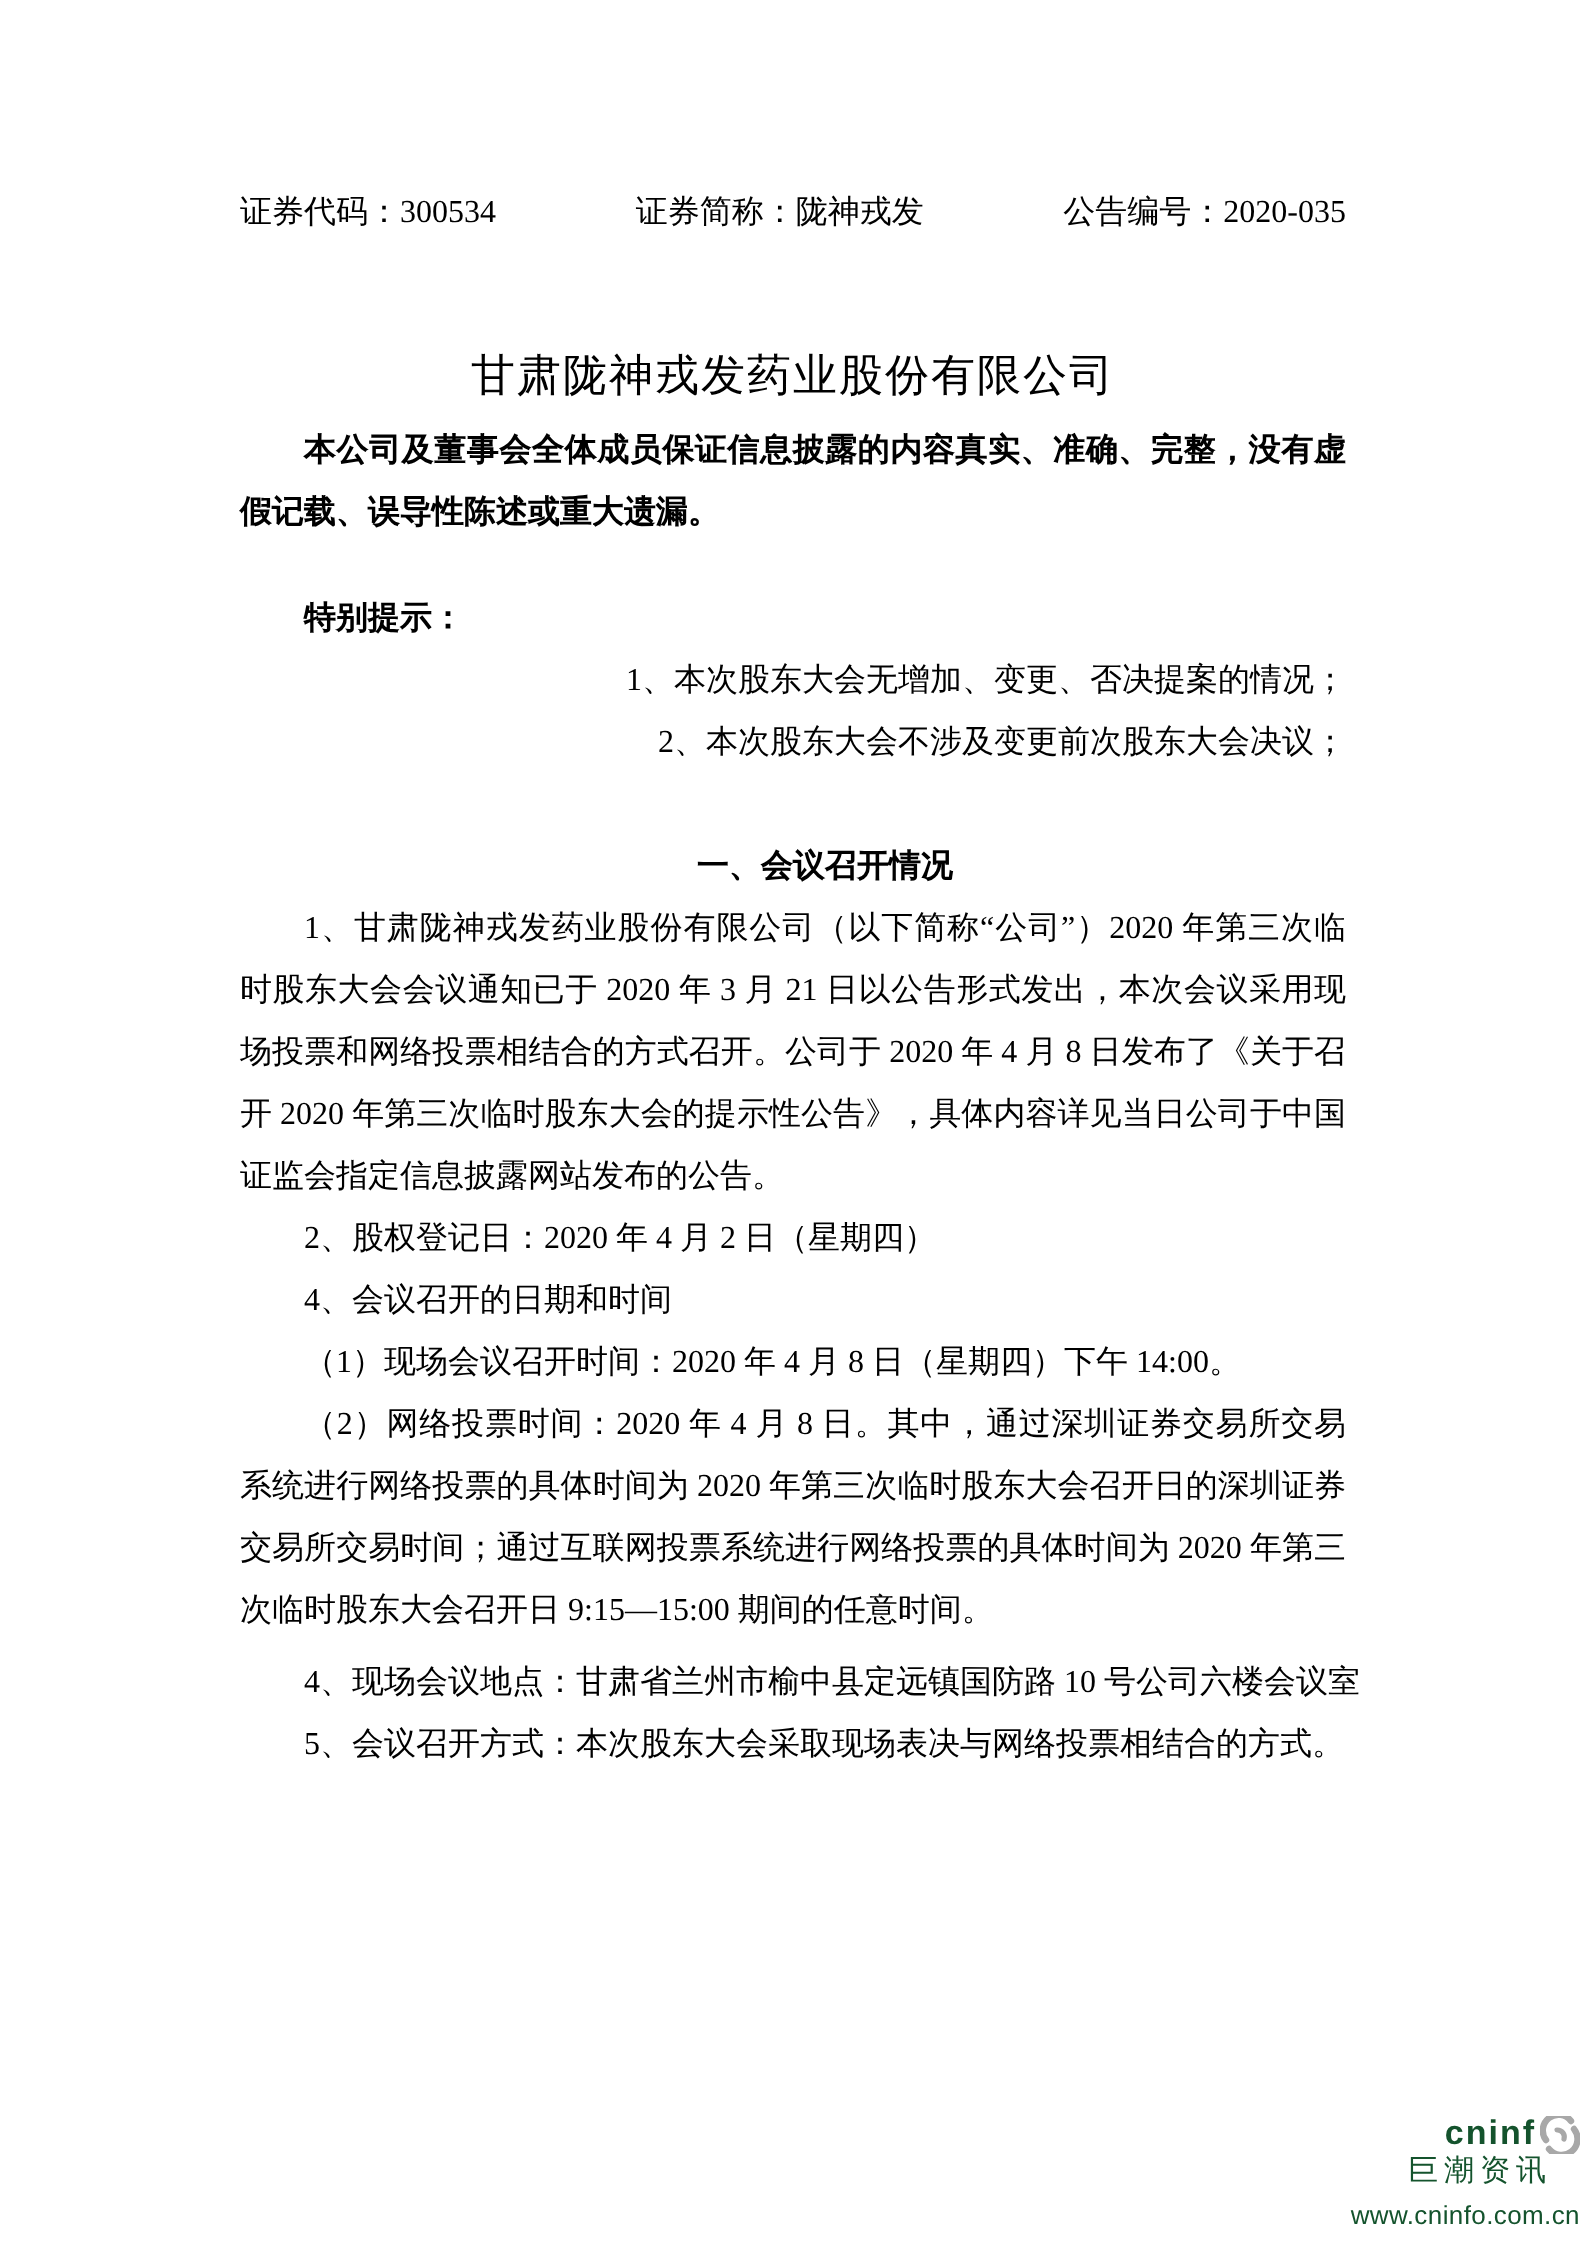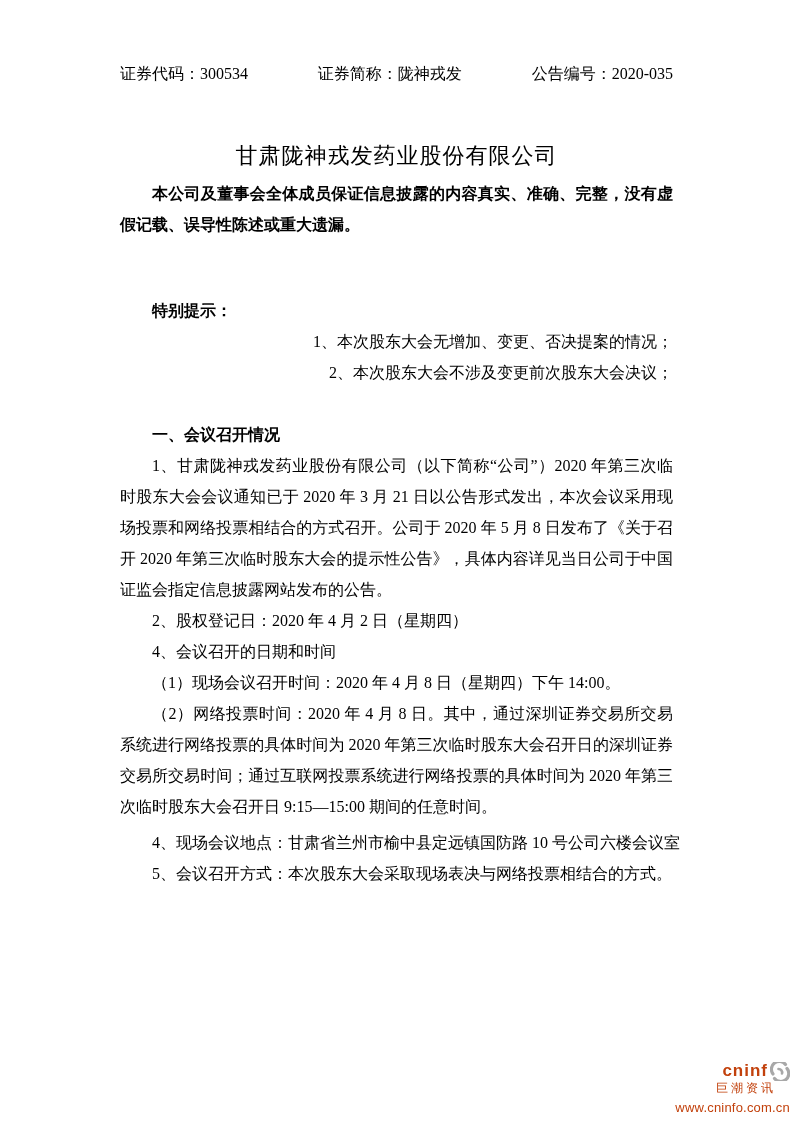--- a/index.html
+++ b/index.html
@@ -12,83 +12,84 @@
     overflow:hidden;
   }
   .content {
     position:absolute;
     left:120px; top:0;
     width:553px;
   }
   .header-row {
     display:flex;
     justify-content:space-between;
-    margin-top:64px;
+    margin-top:96px;
     font-size:16px;
     white-space:nowrap;
   }
   .doc-title {
     margin-top:49px;
     text-align:center;
     font-weight:normal;
     font-size:22px;
     line-height:44px;
     letter-spacing:1px;
   }
   .disclaimer {
     font-weight:bold;
     font-size:16px;
     line-height:31px;
     text-indent:2em;
     text-align:justify;
   }
-  .special-block { margin-top:55px; font-size:16px; line-height:31px; }
+  .special-block { margin-top:22px; font-size:16px; line-height:31px; }
   .special-heading { font-weight:bold; text-indent:2em; }
   .notice-item { text-indent:2em;text-align:right; }
   .section-heading {
     margin-top:31px;
     font-weight:bold;
     font-size:16px;
     line-height:31px;
     text-indent:2em;
+    text-align:center;
   }
   .para {
     font-size:16px;
     line-height:31px;
     text-indent:2em;
     text-align:justify;
   }
   .line {
     font-size:16px;
     line-height:31px;
     text-indent:2em;
     white-space:nowrap;
   }
   .line-sp { margin-top:5px; }
   .cninfo {
     position:absolute;
     right:3px; bottom:7px;
     text-align:right;
-    color:#c2410c;
+    color:#14532d;
     font-family:"Liberation Sans","DejaVu Sans",sans-serif;
     line-height:1.1;
   }
   .cninfo-brand-row {
     display:flex;
     align-items:center;
     justify-content:flex-end;
     gap:2px;
   }
   .cninfo-brand {
     font-size:17px;
     font-weight:bold;
     letter-spacing:1px;
   }
   .cninfo-name {
-    font-size:12px;
+    font-size:15px;
     letter-spacing:3px;
     margin-top:1px;
     margin-right:14px;
     font-family:Liberation Serif, serif;
   }
   .cninfo-url {
     font-size:13px;
     margin-top:6px;
     letter-spacing:0.2px;
   }
@@ -111,21 +112,21 @@
   <div class="disclaimer">本公司及董事会全体成员保证信息披露的内容真实、准确、完整，没有虚假记载、误导性陈述或重大遗漏。</div>
 
   <div class="special-block">
     <div class="special-heading">特别提示：</div>
     <div class="notice-item">1、本次股东大会无增加、变更、否决提案的情况；</div>
     <div class="notice-item">2、本次股东大会不涉及变更前次股东大会决议；</div>
   </div>
 
   <div class="section-heading">一、会议召开情况</div>
 
-  <div class="para">1、甘肃陇神戎发药业股份有限公司（以下简称“公司”）2020 年第三次临时股东大会会议通知已于 2020 年 3 月 21 日以公告形式发出，本次会议采用现场投票和网络投票相结合的方式召开。公司于 2020 年 5 月 8 日发布了《关于召开 2020 年第三次临时股东大会的提示性公告》，具体内容详见当日公司于中国证监会指定信息披露网站发布的公告。</div>
+  <div class="para">1、甘肃陇神戎发药业股份有限公司（以下简称“公司”）2020 年第三次临时股东大会会议通知已于 2020 年 3 月 21 日以公告形式发出，本次会议采用现场投票和网络投票相结合的方式召开。公司于 2020 年 4 月 8 日发布了《关于召开 2020 年第三次临时股东大会的提示性公告》，具体内容详见当日公司于中国证监会指定信息披露网站发布的公告。</div>
   <div class="line">2、股权登记日：2020 年 4 月 2 日（星期四）</div>
   <div class="line">4、会议召开的日期和时间</div>
   <div class="line">（1）现场会议召开时间：2020 年 4 月 8 日（星期四）下午 14:00。</div>
   <div class="para">（2）网络投票时间：2020 年 4 月 8 日。其中，通过深圳证券交易所交易系统进行网络投票的具体时间为 2020 年第三次临时股东大会召开日的深圳证券交易所交易时间；通过互联网投票系统进行网络投票的具体时间为 2020 年第三次临时股东大会召开日 9:15—15:00 期间的任意时间。</div>
   <div class="line line-sp">4、现场会议地点：甘肃省兰州市榆中县定远镇国防路 10 号公司六楼会议室</div>
   <div class="line">5、会议召开方式：本次股东大会采取现场表决与网络投票相结合的方式。</div>
 
 </div>
 
 <div class="cninfo">

